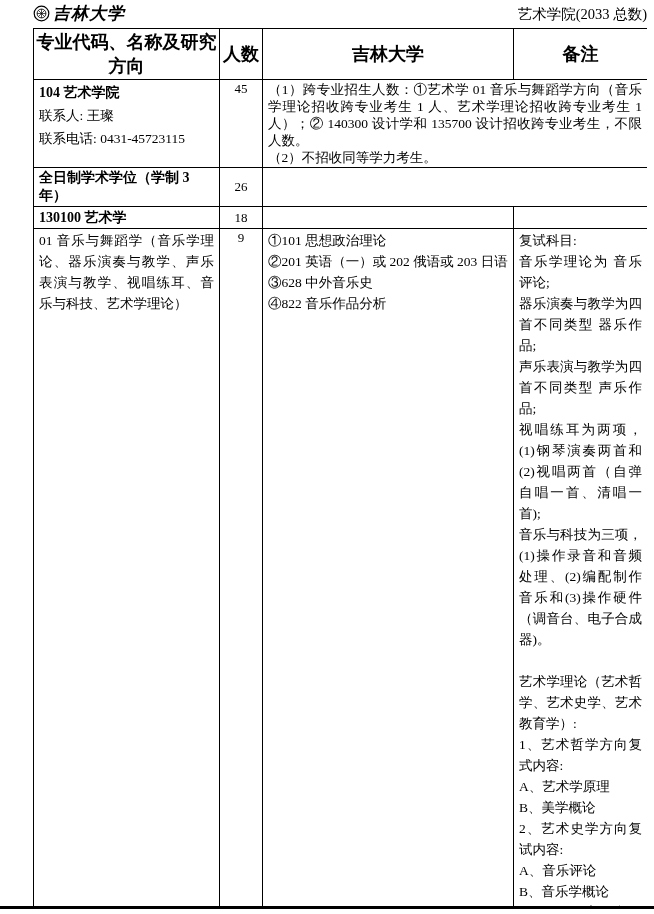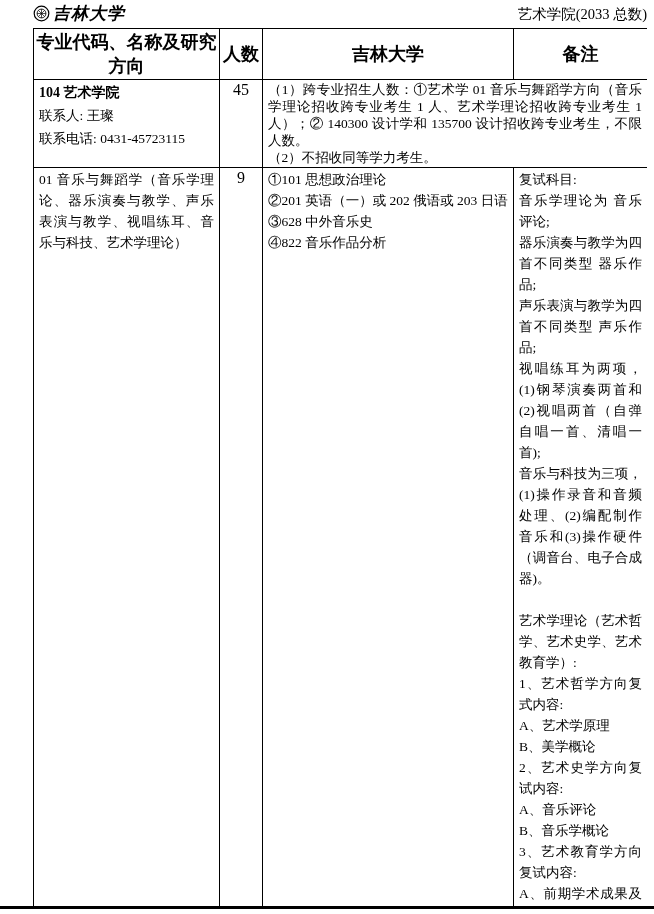--- a/index.html
+++ b/index.html
@@ -17,21 +17,21 @@
   .header-right{font-size:14.5px;padding-top:3px;}
   .table-wrap{
     position:absolute;left:33px;top:28px;width:614px;height:880px;overflow:hidden;
   }
   table{border-collapse:collapse;table-layout:fixed;width:614px;border:1.5px solid #000;}
   td,th{
     border:1px solid #000;vertical-align:top;padding:1px 5px;
     font-size:13.5px;overflow:hidden;word-break:break-all;
   }
   th{font-weight:bold;font-size:18px;text-align:center;vertical-align:middle;padding:1px 2px;}
-  .count{text-align:center;font-size:16px;}
+  .count{text-align:center;font-size:13px;}
   .bold{font-weight:bold;font-size:14px;}
   .vm{vertical-align:middle;}
   .pre{white-space:pre-line;}
   .just{text-align:justify;text-justify:inter-character;}
   .lh17{line-height:17px;}
   .lh21{line-height:21px;}
   .dept-cell{line-height:23px;margin-left:12px;}
   .dept-cell .title{font-weight:bold;font-size:14px;}
   .bottom-cut{position:absolute;left:0;top:906px;width:654px;height:3px;background:#000;}
 </style>
@@ -70,21 +70,32 @@
         <td class="dept-cell">
           <div class="title">104 艺术学院</div>
           <div>联系人: 王璨</div>
           <div>联系电话: 0431-45723115</div>
         </td>
         <td class="count">45</td>
         <td colspan="2" class="pre just lh17">（1）跨专业招生人数：①艺术学 01 音乐与舞蹈学方向（音乐学理论招收跨专业考生 1 人、艺术学理论招收跨专业考生 1 人）；② 140300 设计学和 135700 设计招收跨专业考生，不限人数。
 （2）不招收同等学力考生。</td>
       </tr>
 
+      <tr style="height:23px">
+        <td class="bold vm">全日制学术学位（学制 3 年）</td>
+        <td class="count vm">26</td>
+        <td colspan="2"></td>
+      </tr>
 
+      <tr style="height:22px">
+        <td class="bold vm">130100 艺术学</td>
+        <td class="count vm">18</td>
+        <td></td>
+        <td></td>
+      </tr>
 
       <tr style="height:729px">
         <td class="just lh21">01 音乐与舞蹈学（音乐学理论、器乐演奏与教学、声乐表演与教学、视唱练耳、音乐与科技、艺术学理论）</td>
         <td class="count">9</td>
         <td class="pre just lh21">①101 思想政治理论
 ②201 英语（一）或 202 俄语或 203 日语
 ③628 中外音乐史
 ④822 音乐作品分析</td>
         <td class="pre just lh21">复试科目:
 音乐学理论为 音乐评论;

